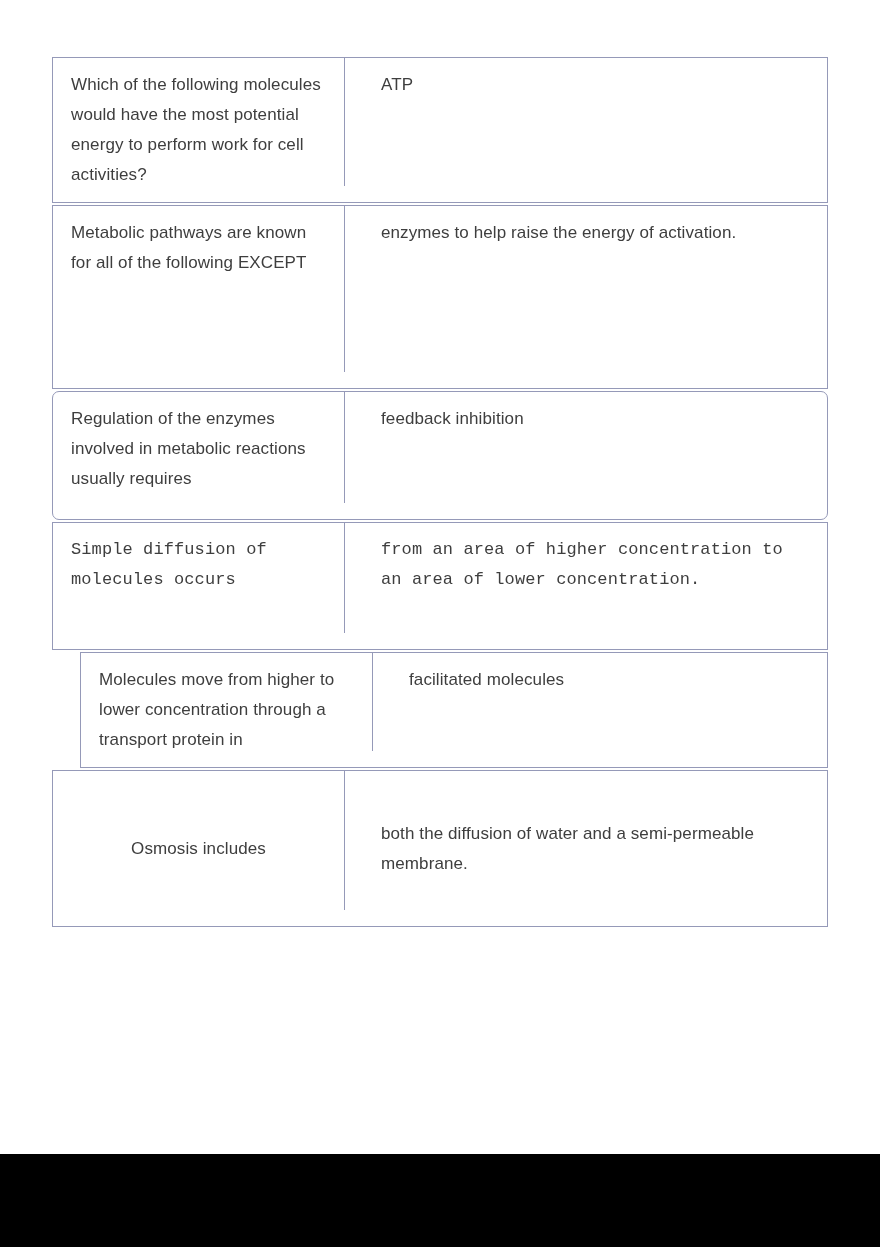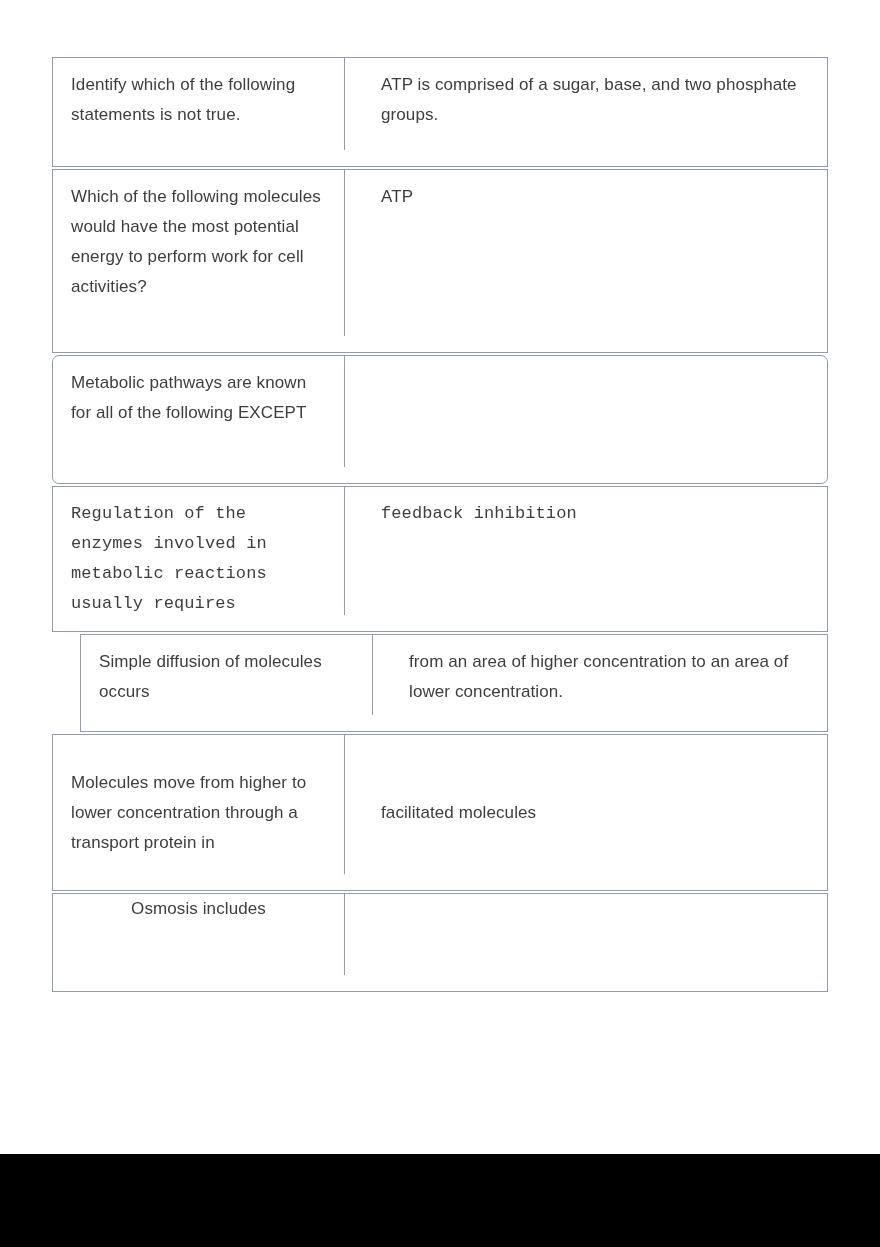--- a/index.html
+++ b/index.html
@@ -76,45 +76,39 @@
     width: 880px;
     height: 93px;
     background: var(--footer-color, #000000);
   }
 </style>
 </head>
 <body>
 
 <div class="qa-table">
 
-  <div class="row">
-    <div class="cell left">
-      <div class="qa-text">Identify which of the following statements is not true.</div>
-    </div>
-    <div class="divider"></div>
-    <div class="cell right">
-      <div class="qa-text">ATP is comprised of a sugar, base, and two phosphate groups.</div>
-    </div>
-  </div>
 
   <div class="row">
     <div class="cell left">
       <div class="qa-text">Which of the following molecules would have the most potential energy to perform work for cell activities?</div>
     </div>
     <div class="divider"></div>
     <div class="cell right">
       <div class="qa-text">ATP</div>
     </div>
   </div>
 
   <div class="row">
     <div class="cell left">
       <div class="qa-text">Metabolic pathways are known for all of the following EXCEPT</div>
     </div>
     <div class="divider"></div>
+    <div class="cell right">
+      <div class="qa-text">enzymes to help raise the energy of activation.</div>
+    </div>
   </div>
 
   <div class="row">
     <div class="cell left">
       <div class="qa-text">Regulation of the enzymes involved in metabolic reactions usually requires</div>
     </div>
     <div class="divider"></div>
     <div class="cell right">
       <div class="qa-text">feedback inhibition</div>
     </div>
@@ -138,17 +132,20 @@
     <div class="cell right">
       <div class="qa-text">facilitated molecules</div>
     </div>
   </div>
 
   <div class="row centered-question">
     <div class="cell left">
       <div class="qa-text">Osmosis includes</div>
     </div>
     <div class="divider"></div>
+    <div class="cell right">
+      <div class="qa-text">both the diffusion of water and a semi-permeable membrane.</div>
+    </div>
   </div>
 
 </div>
 
 <div class="footer-bar"></div>
 
 </body></html>

